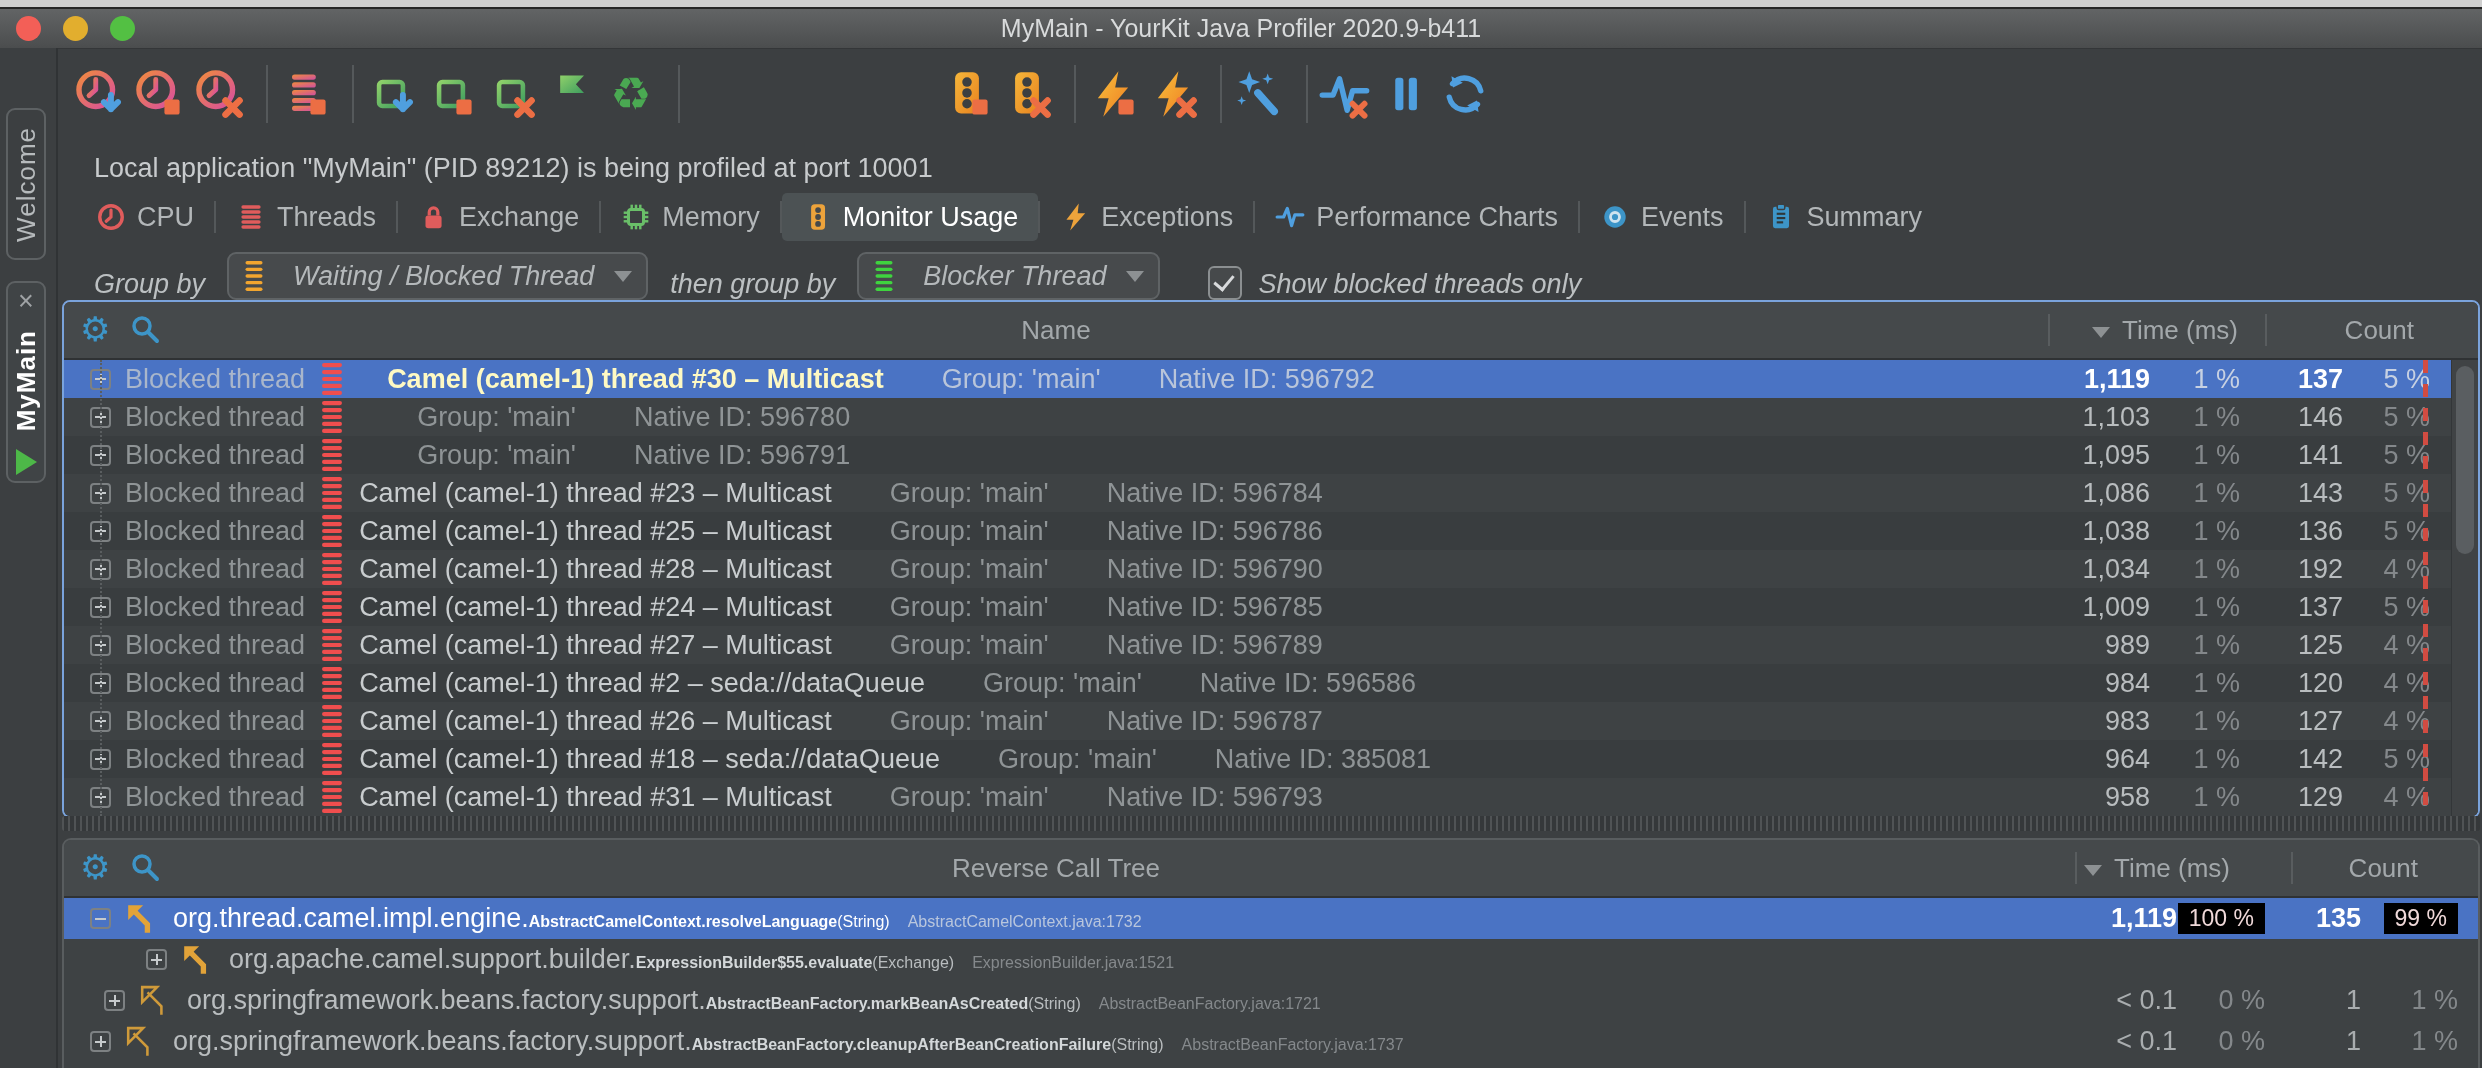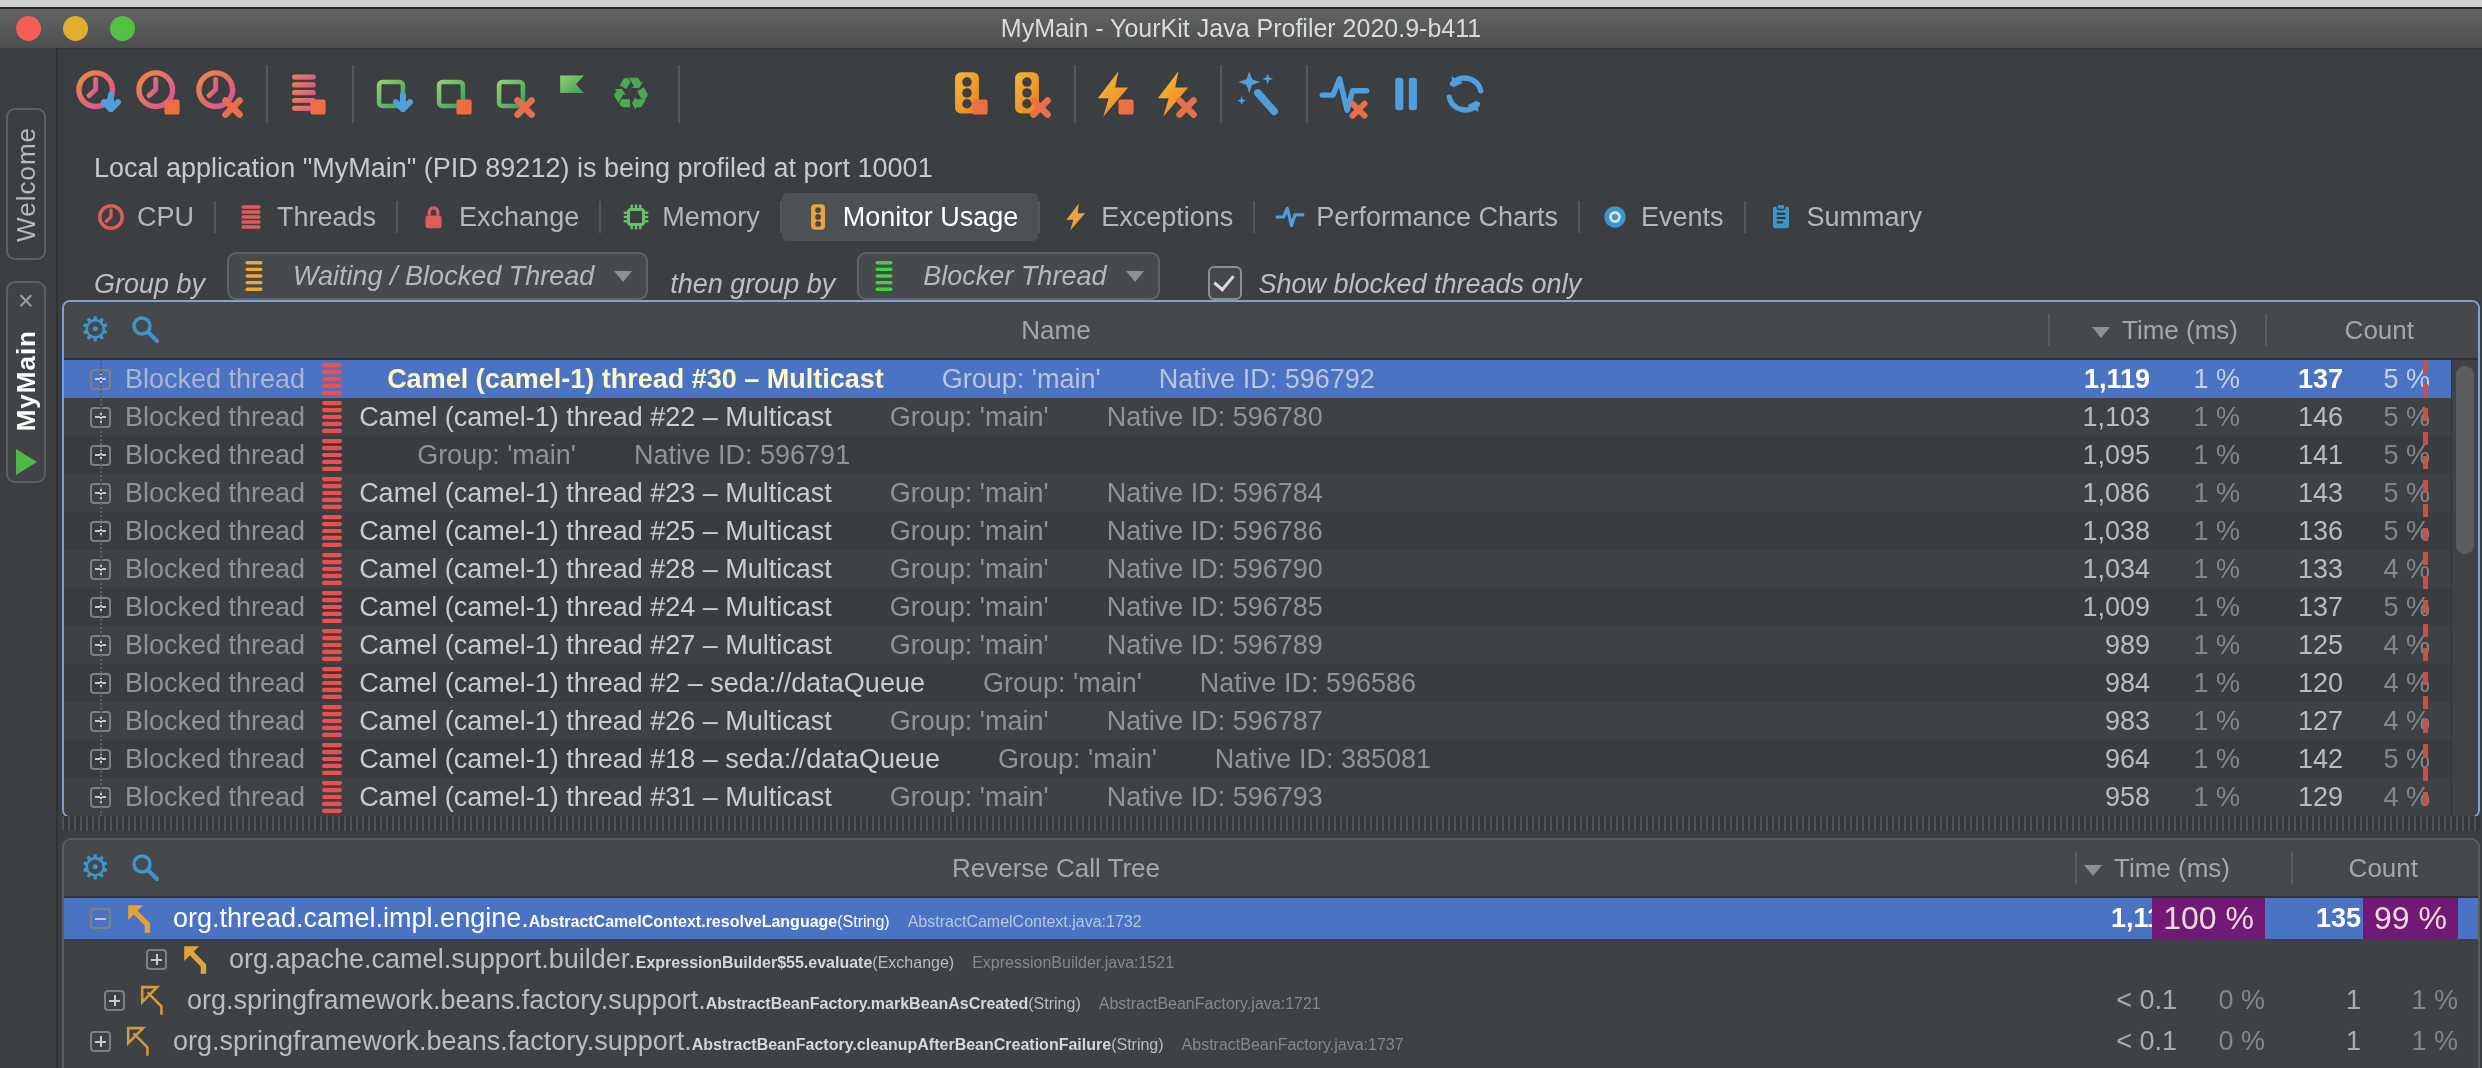--- a/index.html
+++ b/index.html
@@ -105,21 +105,21 @@
      background:repeating-linear-gradient(90deg,#505355 0 2px,#35383a 2px 6px);border-radius:3px;}
 
   
   .pkg{color:#b9bdbf;font-size:27px;white-space:nowrap;}
   .member{color:#d4d8da;font-weight:700;}
   .args{color:#b9bdbf;}
   .loc{color:#85898c;margin-left:18px;}
   .crow.sel .pkg,.crow.sel .args{color:#fff;}
   .crow.sel .member{color:#fff;}
   .crow.sel .loc{color:#b9c6dd;}
-  .badge{background:#701a75;color:#f0d9d9;padding:2px 11px;font-size:32px;}
+  .badge{background:#000000;color:#f0d9d9;padding:2px 11px;font-size:23px;}
   .ctval{color:#a9adaf;} .ctpct{color:#84888b;}
   .crow.sel .ctval{color:#fff;font-weight:700;}
   .dotline{position:absolute;left:36px;top:58px;bottom:0;width:0;border-left:2px dotted #5a5e60;z-index:0;}
 </style>
 </head>
 <body>
 
 <div id="screen">
 
   <div id="topstrip"></div>
@@ -595,21 +595,20 @@
             <span class="prefix">Blocked thread</span>
             <span class="rico">
               <svg width="22" height="32" viewBox="0 0 22 32">
                 <rect x="1" y="0" width="20" height="4.2" rx="2.1" fill="#f04e4e"></rect>
                 <rect x="1" y="6.95" width="20" height="4.2" rx="2.1" fill="#f04e4e"></rect>
                 <rect x="1" y="13.9" width="20" height="4.2" rx="2.1" fill="#f04e4e"></rect>
                 <rect x="1" y="20.85" width="20" height="4.2" rx="2.1" fill="#f04e4e"></rect>
                 <rect x="1" y="27.8" width="20" height="4.2" rx="2.1" fill="#f04e4e"></rect>
               </svg>
             </span>
-            <span class="tname">Camel (camel-1) thread #22 – Multicast</span>
             <span class="meta">Group: 'main'</span>
             <span class="meta">Native ID: 596780</span>
             <span class="rowcell tval" style="right:328px;width:170px">1,103</span>
             <span class="rowcell tpct" style="right:238px;width:80px">1 %</span>
             <span class="rowcell cval" style="right:135px;width:95px">146</span>
             <span class="rowcell cpct" style="right:48px;width:80px">5 %</span>
           </div>
           <div class="trow">
             <span class="exp plus"></span>
             <span class="prefix">Blocked thread</span>
@@ -679,21 +678,21 @@
                 <rect x="1" y="13.9" width="20" height="4.2" rx="2.1" fill="#f04e4e"></rect>
                 <rect x="1" y="20.85" width="20" height="4.2" rx="2.1" fill="#f04e4e"></rect>
                 <rect x="1" y="27.8" width="20" height="4.2" rx="2.1" fill="#f04e4e"></rect>
               </svg>
             </span>
             <span class="tname">Camel (camel-1) thread #28 – Multicast</span>
             <span class="meta">Group: 'main'</span>
             <span class="meta">Native ID: 596790</span>
             <span class="rowcell tval" style="right:328px;width:170px">1,034</span>
             <span class="rowcell tpct" style="right:238px;width:80px">1 %</span>
-            <span class="rowcell cval" style="right:135px;width:95px">133</span>
+            <span class="rowcell cval" style="right:135px;width:95px">192</span>
             <span class="rowcell cpct" style="right:48px;width:80px">4 %</span>
           </div>
           <div class="trow">
             <span class="exp plus"></span>
             <span class="prefix">Blocked thread</span>
             <span class="rico">
               <svg width="22" height="32" viewBox="0 0 22 32">
                 <rect x="1" y="0" width="20" height="4.2" rx="2.1" fill="#f04e4e"></rect>
                 <rect x="1" y="6.95" width="20" height="4.2" rx="2.1" fill="#f04e4e"></rect>
                 <rect x="1" y="13.9" width="20" height="4.2" rx="2.1" fill="#f04e4e"></rect>

